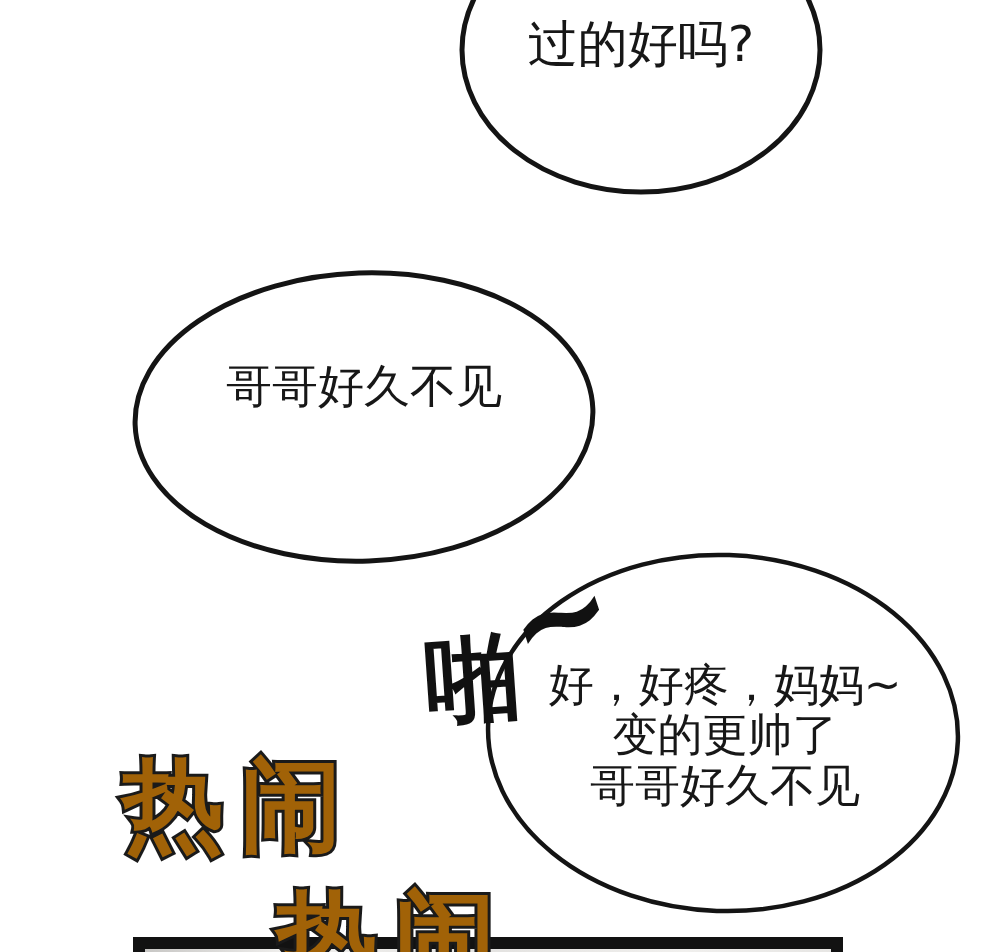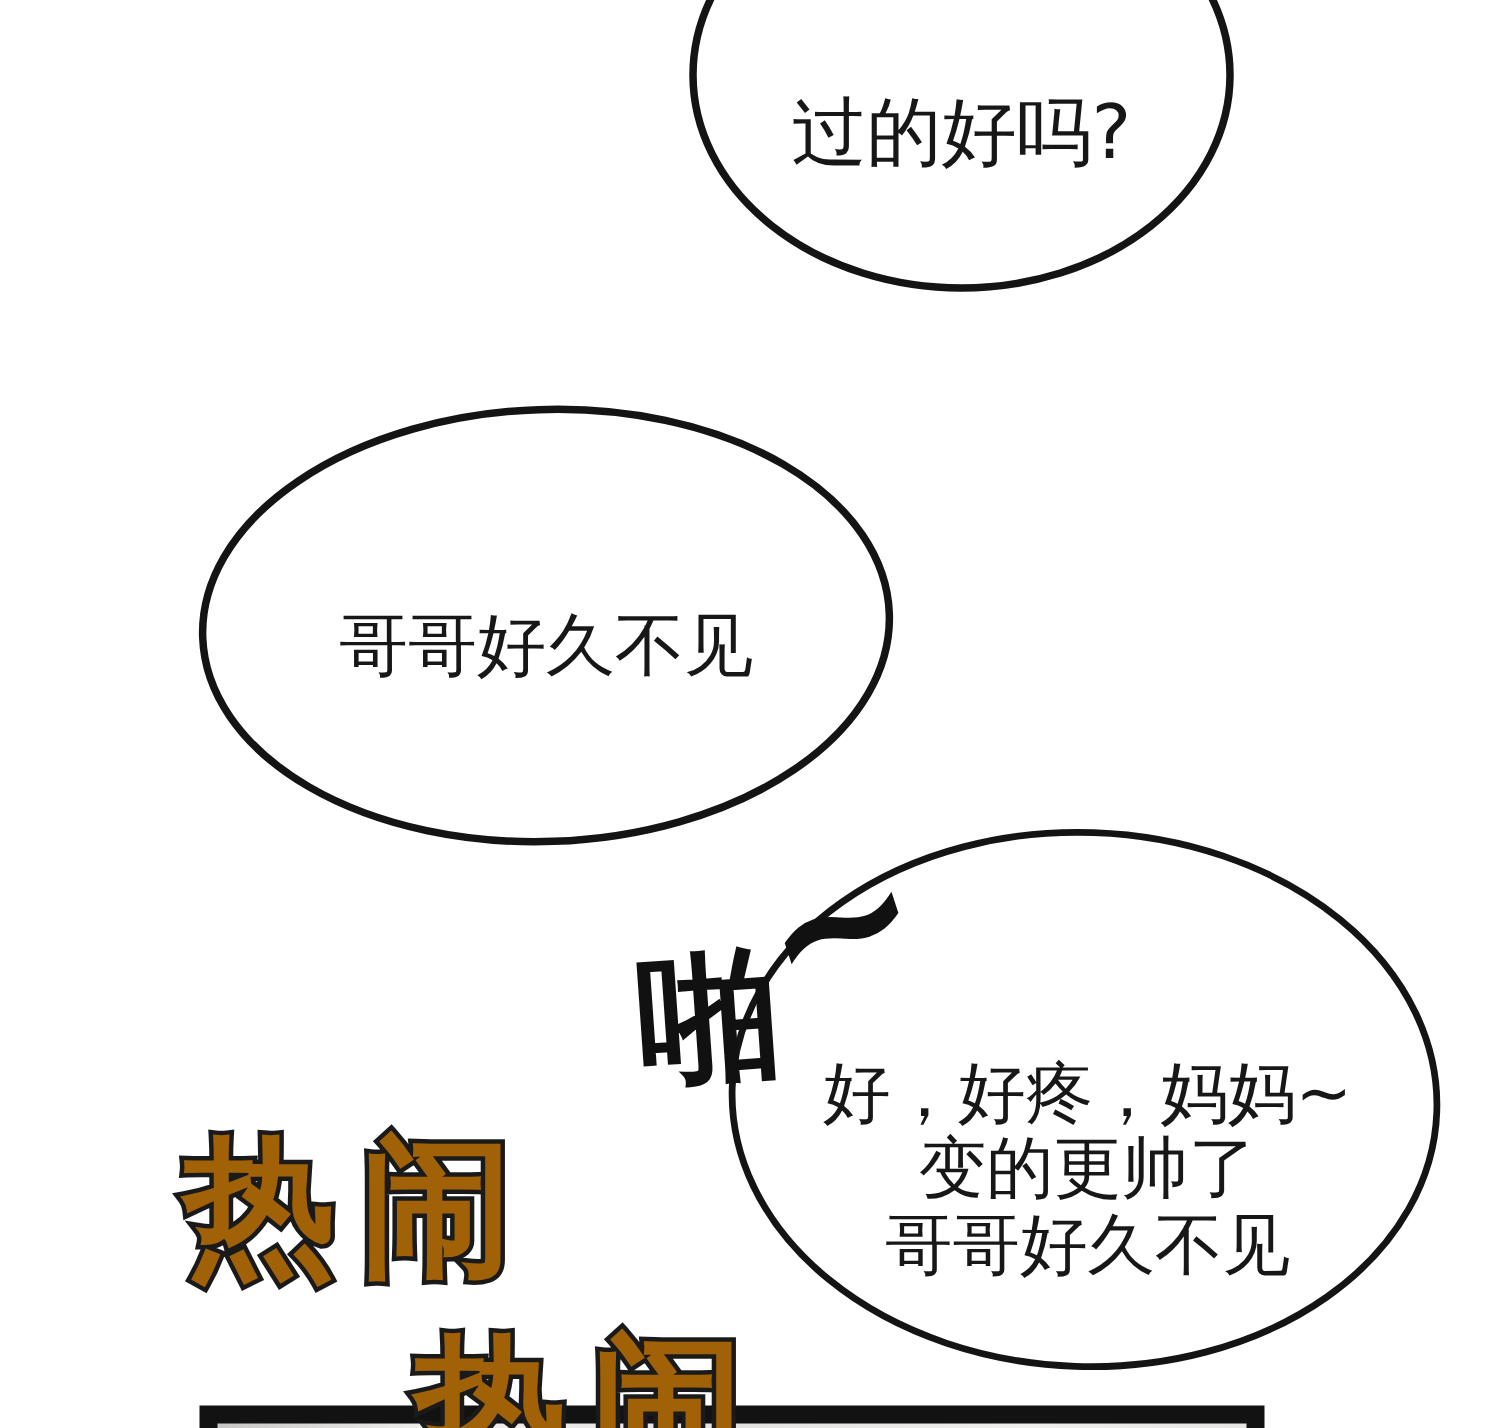--- a/index.html
+++ b/index.html
@@ -15,21 +15,20 @@
   .art-layer {
     position: absolute;
     left: 0; top: 0;
     width: 1000px; height: 952px;
   }
   .bubble-text {
     position: absolute;
     text-align: center;
     color: #171717;
     white-space: nowrap;
-    margin-top: 44px;
   }
   .bubble-text .line { white-space: nowrap; }
   #bubble1-text { left: 455px; top: 16px;  width: 372px; font-size: 50px; line-height: 1.15; }
   #bubble2-text { left: 130px; top: 360px; width: 468px; font-size: 46px; line-height: 1.14; }
   #bubble3-text { left: 490px; top: 660px; width: 470px; font-size: 45px; line-height: 1.12; }
 
   .sfx-slap {
     position: absolute;
     left: 424px; top: 592px;
     transform: rotate(-4deg);

